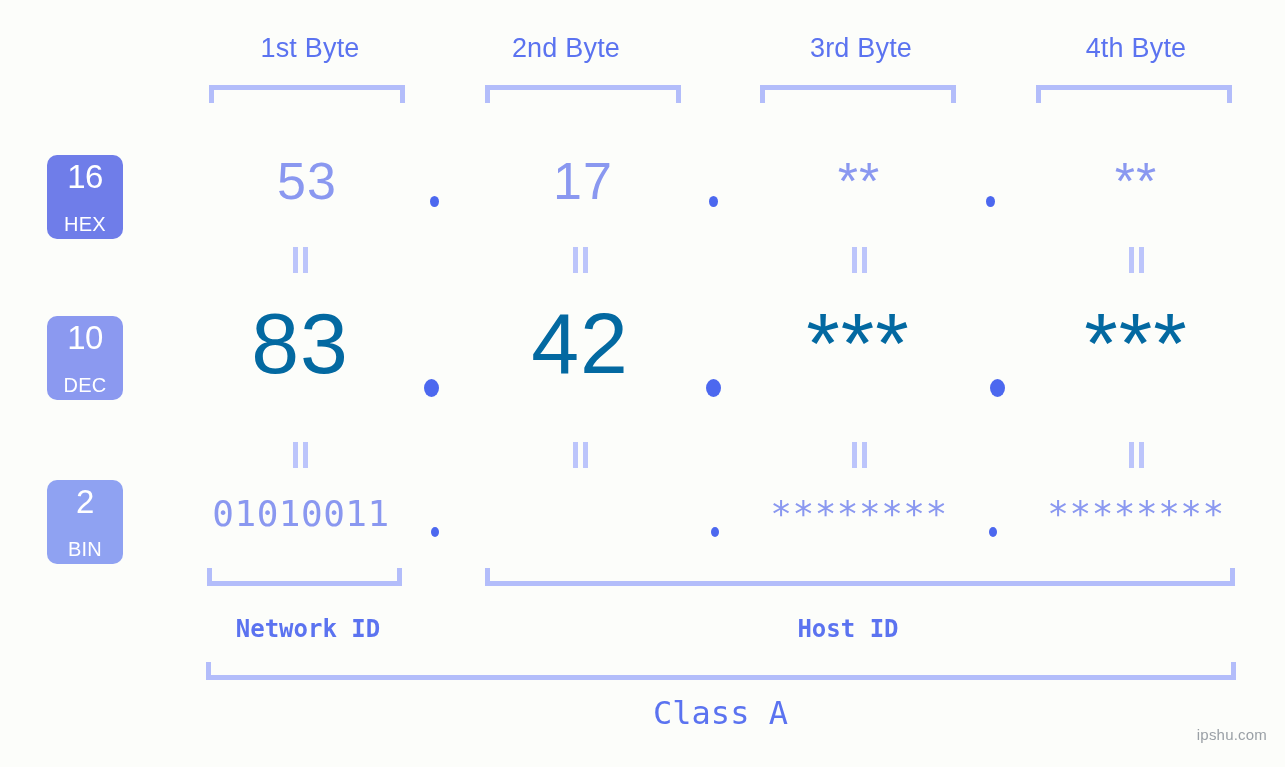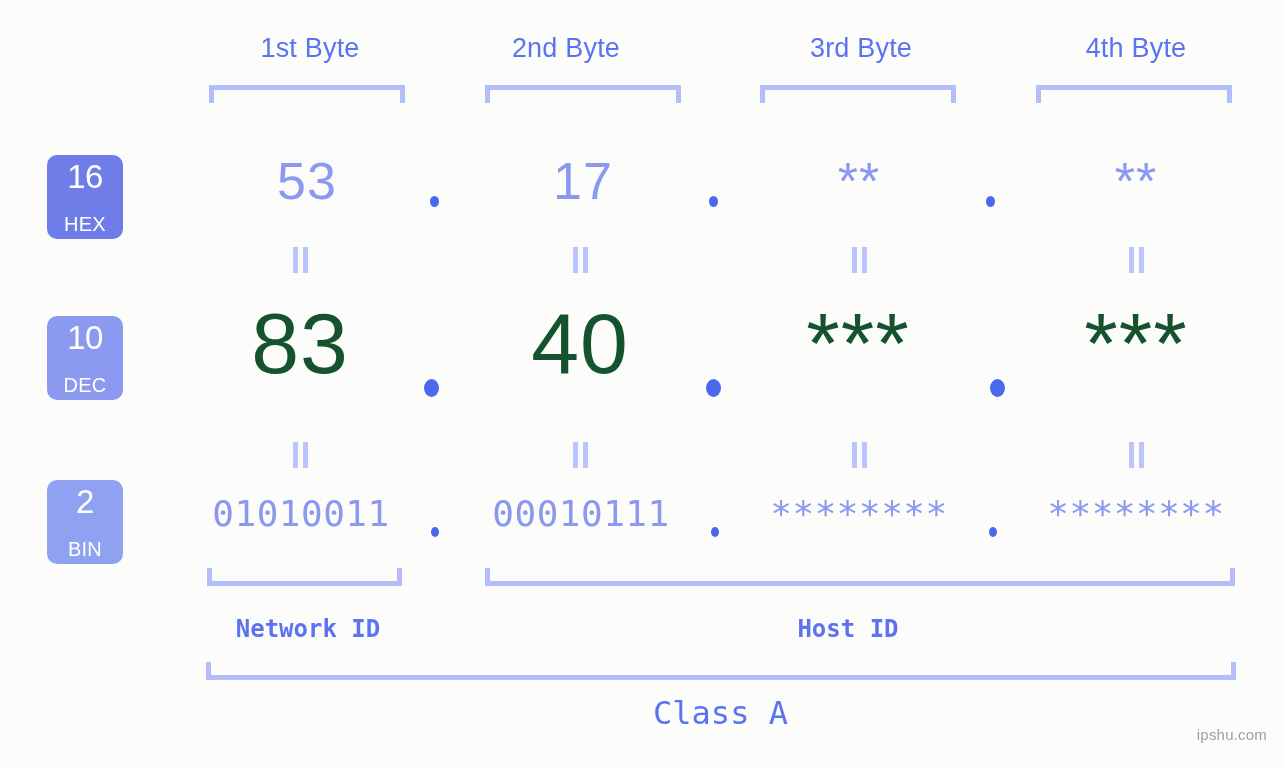--- a/index.html
+++ b/index.html
@@ -93,21 +93,21 @@
     width: 240px;
     font-size: 52px;
     color: #8a98f0;
     font-family: "Liberation Sans", sans-serif;
     letter-spacing: 1px;
   }
   .cell-dec {
     top: 300px;
     width: 240px;
     font-size: 86px;
-    color: #14532d;
+    color: #0369a1;
     font-family: "Liberation Sans", sans-serif;
     letter-spacing: 1px;
   }
   .cell-bin {
     top: 496px;
     width: 240px;
     font-size: 36px;
     color: #8a98f0;
     font-family: "DejaVu Sans Mono", monospace;
     letter-spacing: 0.5px;
@@ -223,21 +223,21 @@
   <div class="eqmark" style="left:851px; top:247px;">
       <i class="b1"></i>
       <i class="b2"></i>
     </div>
   <div class="eqmark" style="left:1128px; top:247px;">
       <i class="b1"></i>
       <i class="b2"></i>
     </div>
 
   <div class="cell cell-dec" style="left:180px;">83</div>
-  <div class="cell cell-dec" style="left:460px;">40</div>
+  <div class="cell cell-dec" style="left:460px;">42</div>
   <div class="cell cell-dec" style="left:738px;">***</div>
   <div class="cell cell-dec" style="left:1016px;">***</div>
 
   <div class="dot dot-dec" style="left:424px;"></div>
   <div class="dot dot-dec" style="left:706px;"></div>
   <div class="dot dot-dec" style="left:990px;"></div>
 
   <div class="eqmark" style="left:292px; top:442px;">
       <i class="b1"></i>
       <i class="b2"></i>
@@ -249,21 +249,20 @@
   <div class="eqmark" style="left:851px; top:442px;">
       <i class="b1"></i>
       <i class="b2"></i>
     </div>
   <div class="eqmark" style="left:1128px; top:442px;">
       <i class="b1"></i>
       <i class="b2"></i>
     </div>
 
   <div class="cell cell-bin" style="left:181px;">01010011</div>
-  <div class="cell cell-bin" style="left:461px;">00010111</div>
   <div class="cell cell-bin" style="left:739px;">********</div>
   <div class="cell cell-bin" style="left:1016px;">********</div>
 
   <div class="dot dot-bin" style="left:431px;"></div>
   <div class="dot dot-bin" style="left:711px;"></div>
   <div class="dot dot-bin" style="left:989px;"></div>
 
   <div class="bracket-bottom" style="left:207px; top:568px; width:195px;"></div>
   <div class="bracket-bottom" style="left:485px; top:568px; width:750px;"></div>
 

